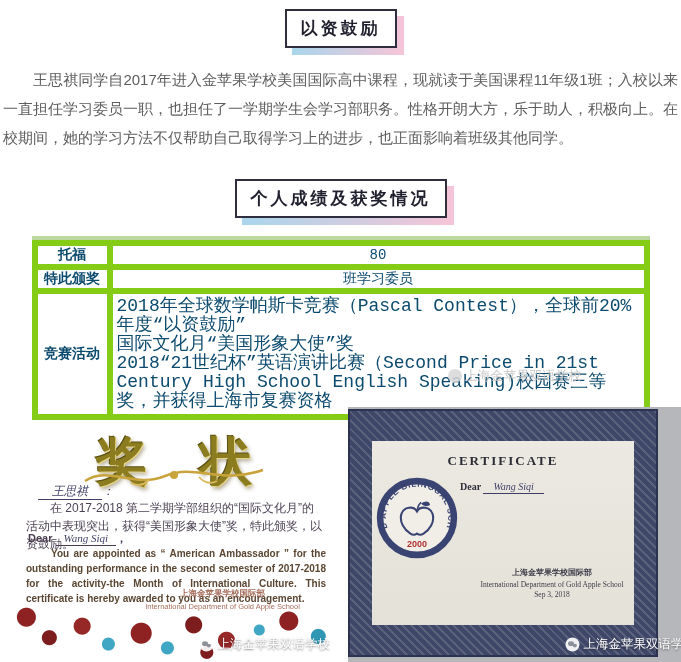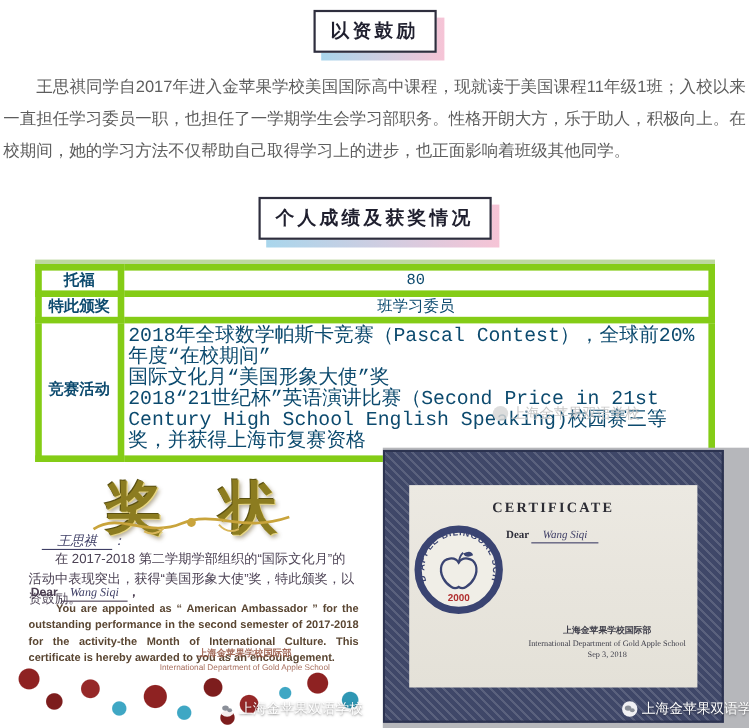--- a/index.html
+++ b/index.html
@@ -134,21 +134,21 @@
           <td class="val">80</td>
         </tr>
         <tr>
           <td class="lbl">特此颁奖</td>
           <td class="val">班学习委员</td>
         </tr>
         <tr>
           <td class="lbl">竞赛活动</td>
           <td class="comp">
             <div class="comp-line">2018年全球数学帕斯卡竞赛（Pascal Contest），全球前20%</div>
-            <div class="comp-line">年度“在校期间”</div>
+            <div class="comp-line">年度“以资鼓励”</div>
             <div class="comp-line">国际文化月“美国形象大使”奖</div>
             <div class="comp-line">2018“21世纪杯”英语演讲比赛（Second Price in 21st Century High School English Speaking)校园赛三等奖，并获得上海市复赛资格</div>
           </td>
         </tr>
       </tbody>
     </table>
     <div class="tbl-watermark">
       <span class="wm-circle"></span>
       <span>上海金苹果双语学校</span>
     </div>

